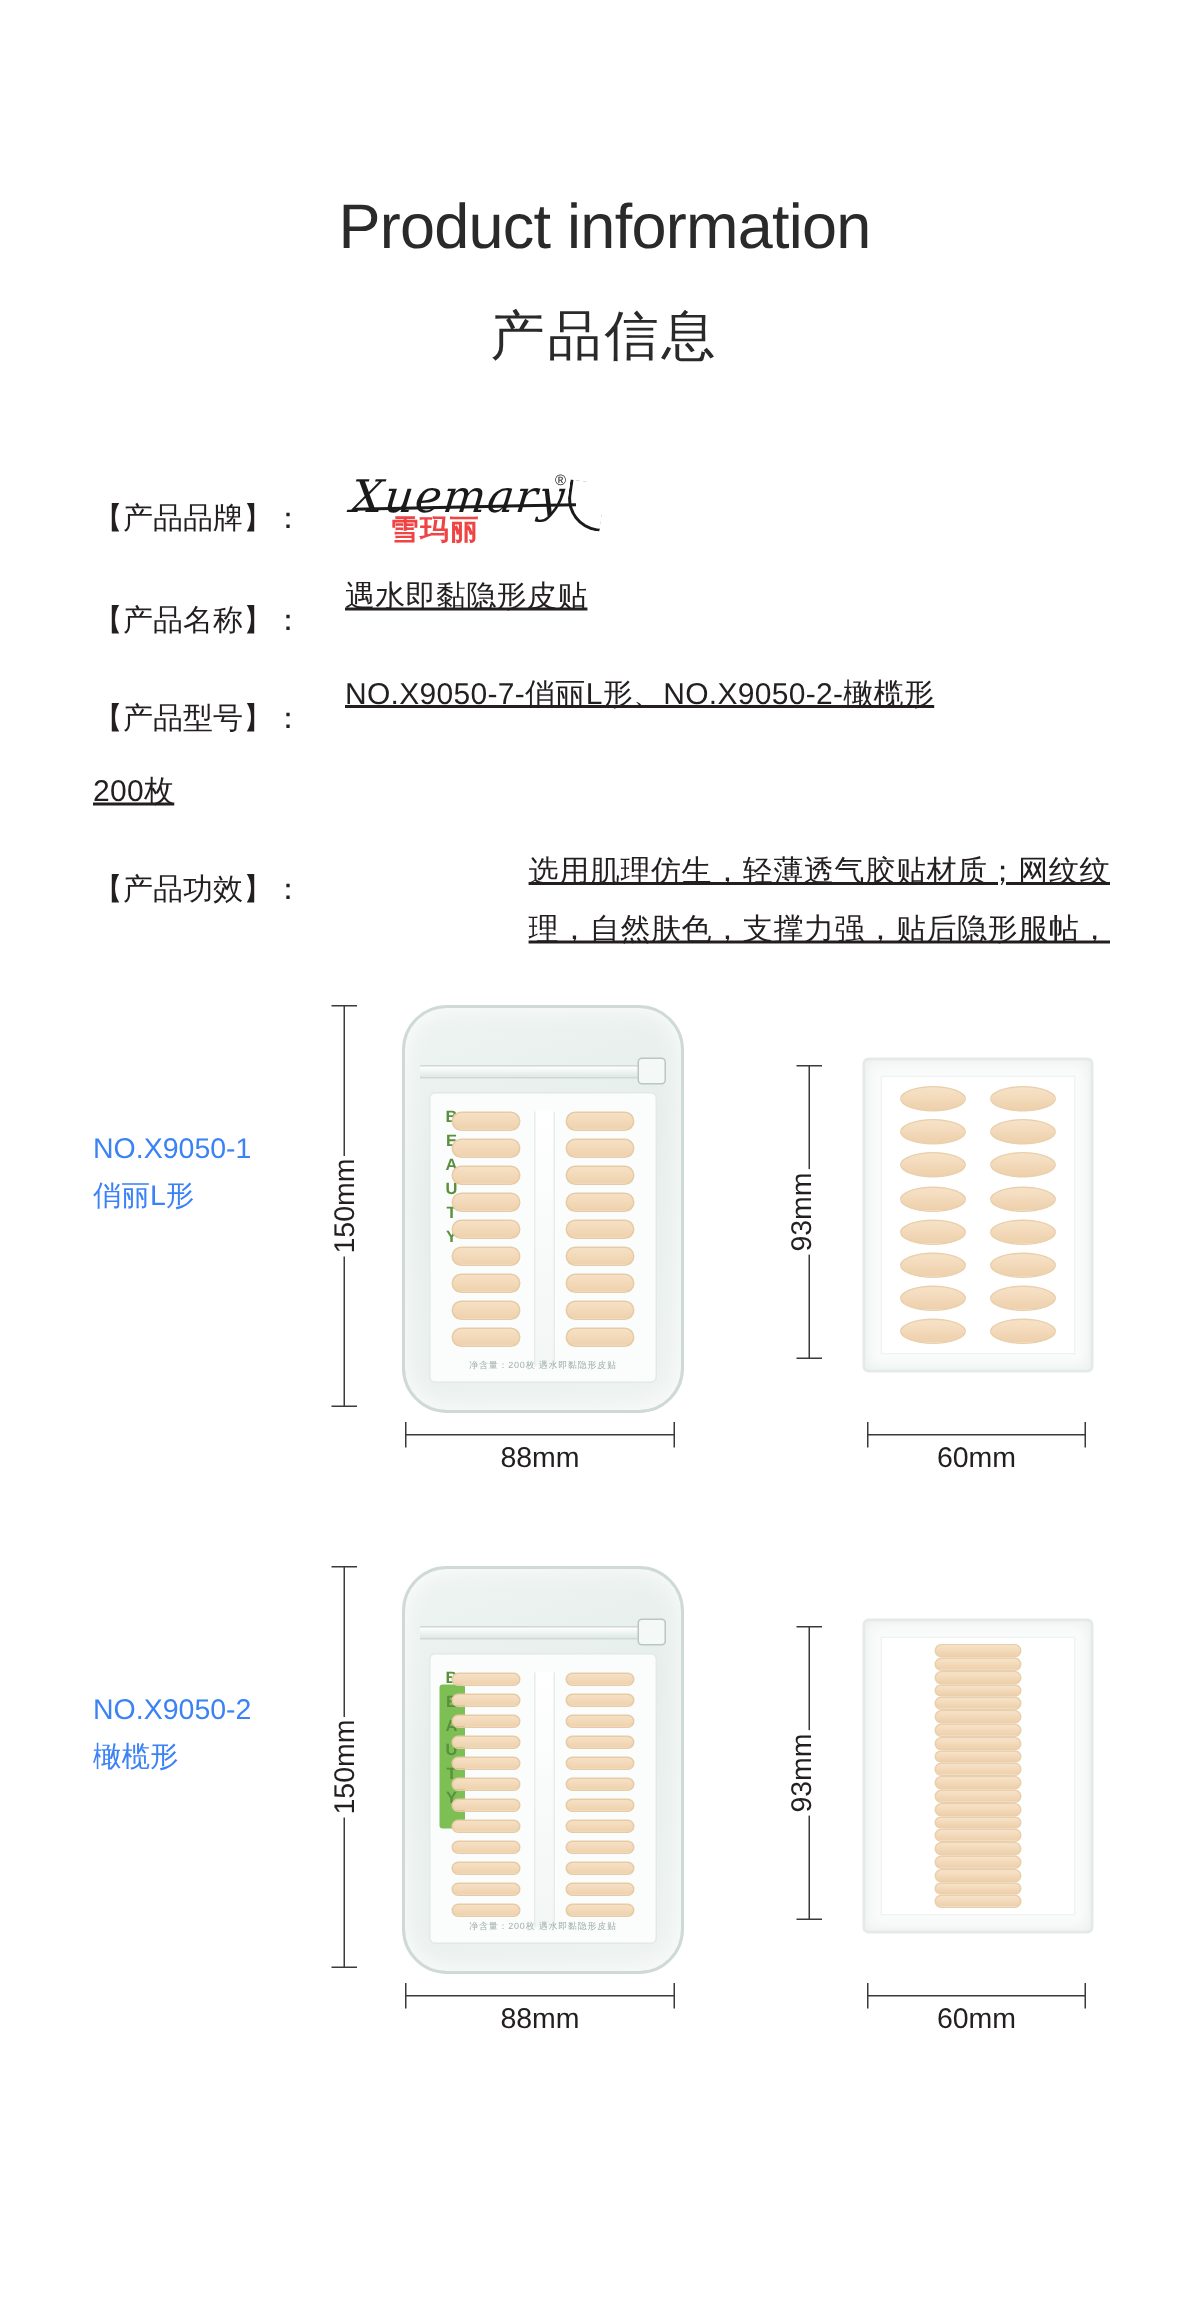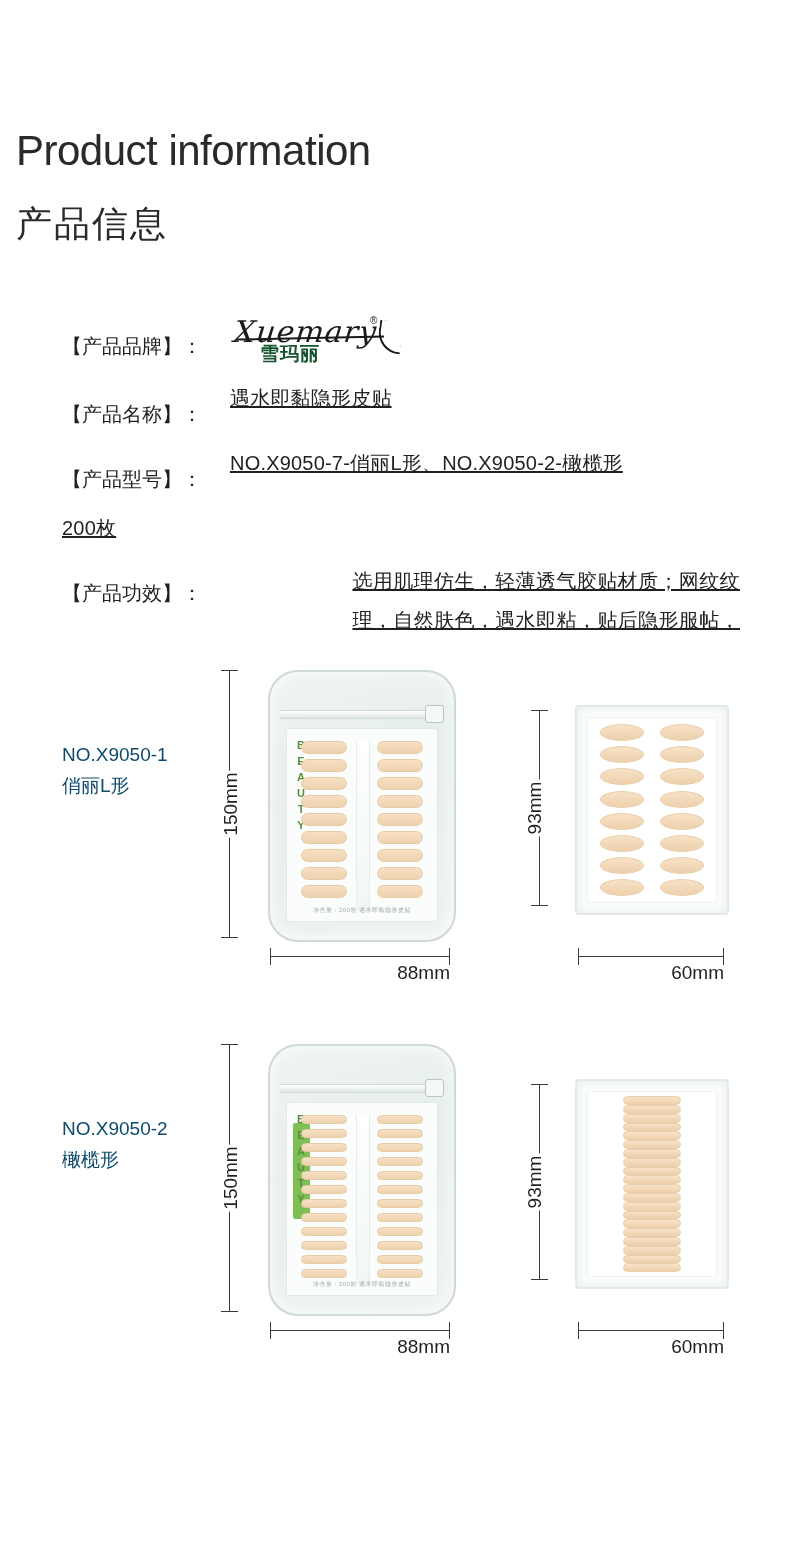--- a/index.html
+++ b/index.html
@@ -11,20 +11,21 @@
     width: 790px;
     height: 1546px;
     position: relative;
     font-family: "Liberation Sans", sans-serif;
     color: #231f20;
     overflow: hidden;
   }
 
   
   .header {
+    text-align: center;
     padding-top: 128px;
     padding-left: 16px;
   }
   .title-en {
     font-size: 42px;
     font-weight: 400;
     letter-spacing: -0.5px;
     color: #2a2a2a;
     line-height: 1.1;
   }
@@ -92,21 +93,21 @@
     font-size: 10px;
     color: #1a1a1a;
   }
   .brand-cn {
     position: absolute;
     top: 32px;
     left: 30px;
     font-size: 19px;
     font-weight: bold;
     letter-spacing: 1px;
-    color: #14532d;
+    color: #ef4444;
   }
   .brand-underline {
     position: absolute;
     top: 30px;
     left: 6px;
     width: 148px;
     height: 2px;
     background: #1a1a1a;
     transform: rotate(-1.2deg);
   }
@@ -133,24 +134,24 @@
   .product-block {
     position: relative;
     height: 330px;
     margin-top: 20px;
   }
   .product-block.second { margin-top: 44px; }
 
   .model-label {
     position: absolute;
     left: 62px;
-    top: 80px;
+    top: 92px;
     font-size: 19px;
     line-height: 1.6;
-    color: #0c4a6e;
+    color: #3b82f6;
   }
 
   
   .vdim {
     position: absolute;
     width: 34px;
   }
   .vdim .line {
     position: absolute;
     left: 16px;
@@ -200,21 +201,21 @@
     height: 17px;
     background: #3a3a3a;
   }
   .hdim .cap.left { left: 0; }
   .hdim .cap.right { right: 0; }
   .hdim .htext {
     position: absolute;
     top: 14px;
     left: 0;
     right: 0;
-    text-align: right;
+    text-align: center;
     font-size: 19px;
     color: #231f20;
   }
 
   
   .pouch {
     position: absolute;
     width: 184px;
     height: 268px;
     border-radius: 30px;
@@ -410,21 +411,21 @@
   </div>
 
   <div class="spec-row">
     <div class="spec-value">200枚</div>
   </div>
 
   <div class="spec-row">
     <div class="spec-label">【产品功效】：</div>
     <div class="spec-value efficacy-lines">
       <div>选用肌理仿生，轻薄透气胶贴材质；网纹纹</div>
-      <div>理，自然肤色，遇水即粘，贴后隐形服帖，</div>
+      <div>理，自然肤色，支撑力强，贴后隐形服帖，</div>
     </div>
   </div>
 </div>
 
 <div class="product-block">
 
   <div class="model-label">
     <div>NO.X9050-1</div>
     <div>俏丽L形</div>
   </div>

